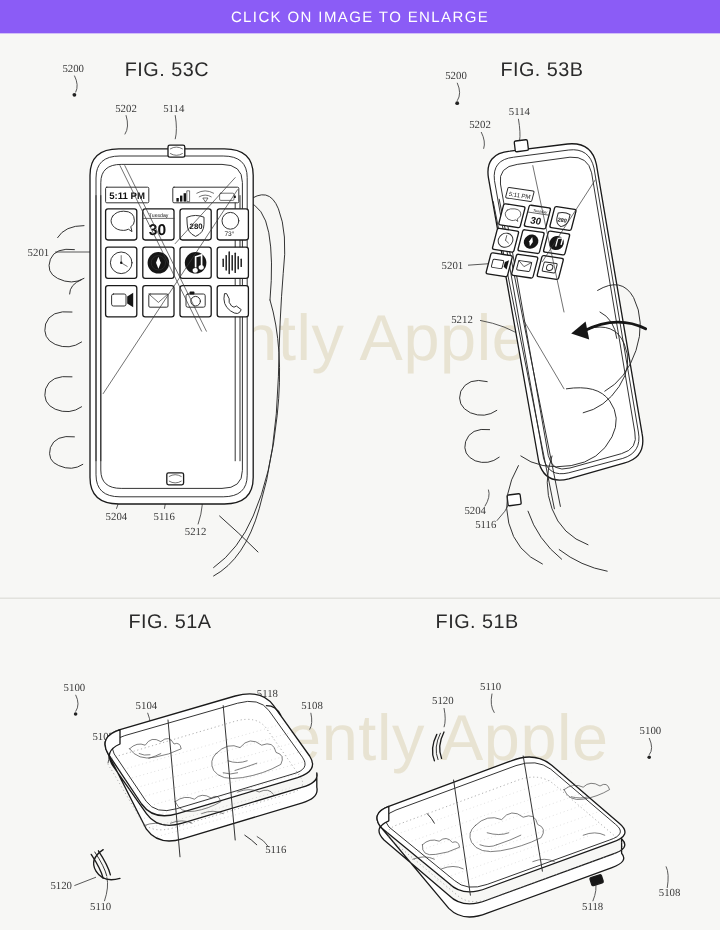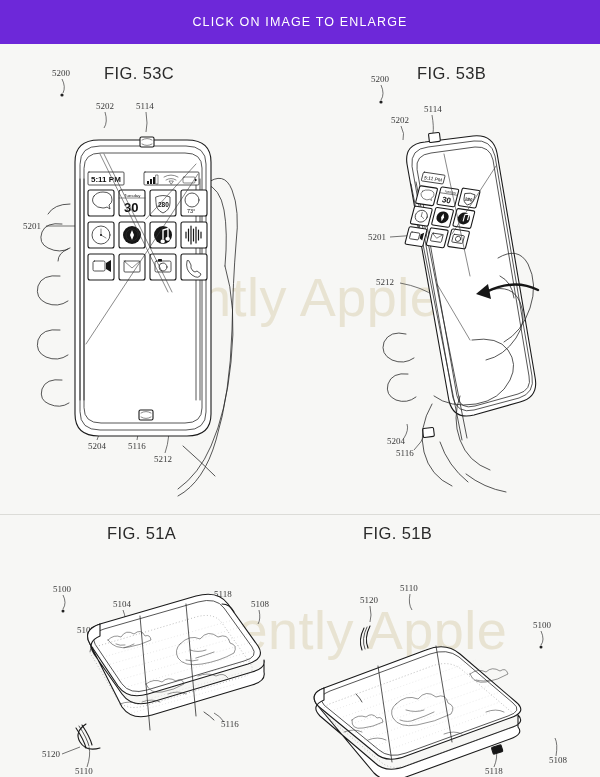--- a/index.html
+++ b/index.html
@@ -11,22 +11,22 @@
     width: 600px;
     height: 777px;
     font-family: "Liberation Sans", sans-serif;
     overflow: hidden;
     position: relative;
   }
 
   
   #enlarge-banner {
     width: 600px;
-    height: 44px;
-    background: #6d28d9;
+    height: 28px;
+    background: #8b5cf6;
     display: flex;
     align-items: center;
     justify-content: center;
     box-sizing: border-box;
   }
   #enlarge-banner .banner-text {
     color: #ffffff;
     font-size: 12.5px;
     letter-spacing: 1.15px;
     font-family: "Liberation Sans", sans-serif;

